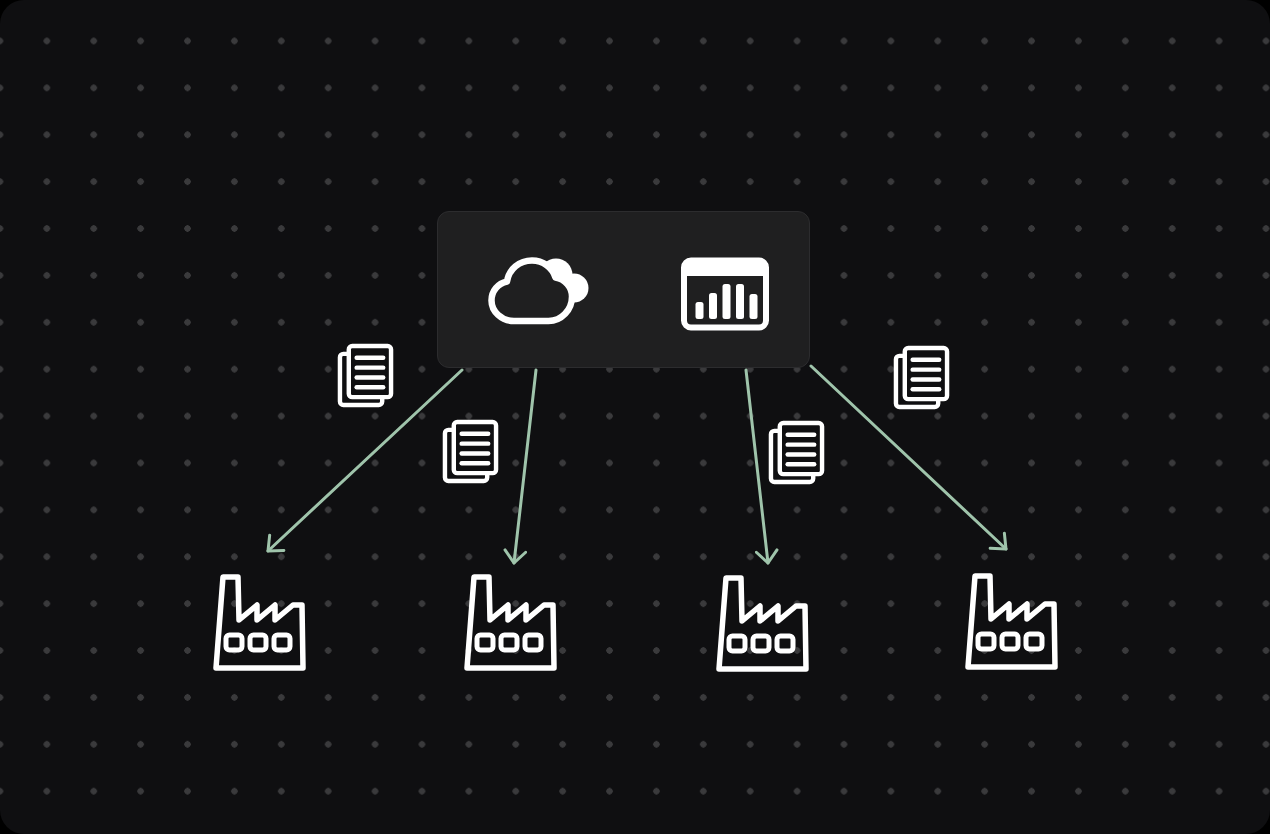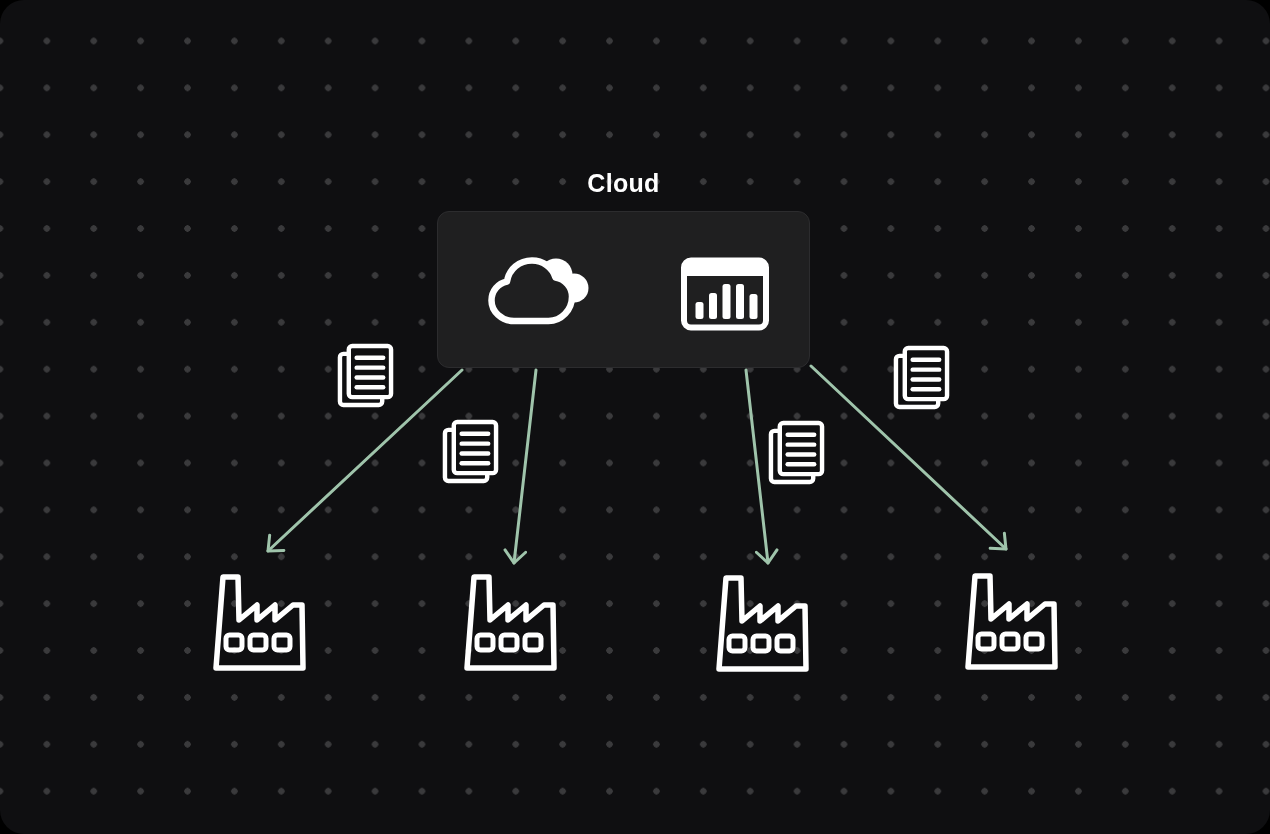--- a/index.html
+++ b/index.html
@@ -66,21 +66,20 @@
       <marker id="ah" viewBox="0 0 12 12" refX="8.5" refY="6" markerWidth="8" markerHeight="8" orient="auto" markerUnits="strokeWidth">
         <path d="M2.5 0.8 L8.5 6 L2.5 11.2" fill="none" stroke="#9fc4ab" stroke-width="1.5" stroke-linecap="round" stroke-linejoin="round"></path>
       </marker>
     </defs>
     <line x1="462" y1="370" x2="268" y2="551" stroke="#9fc4ab" stroke-width="3" stroke-linecap="round" marker-end="url(#ah)"></line>
     <line x1="536" y1="370" x2="514" y2="563" stroke="#9fc4ab" stroke-width="3" stroke-linecap="round" marker-end="url(#ah)"></line>
     <line x1="746" y1="370" x2="768" y2="563" stroke="#9fc4ab" stroke-width="3" stroke-linecap="round" marker-end="url(#ah)"></line>
     <line x1="811" y1="366" x2="1006" y2="549" stroke="#9fc4ab" stroke-width="3" stroke-linecap="round" marker-end="url(#ah)"></line>
   </svg>
 
-  <div class="abs cloud-label">Cloud</div>
 
   <div class="abs cloud-box"></div>
 
   <svg class="abs cloud-icon-wrap" width="106" height="76" viewBox="0 0 106 76" xmlns="http://www.w3.org/2000/svg">
     <circle cx="69" cy="21" r="16.5" fill="#ffffff"></circle>
     <circle cx="87" cy="34" r="14.5" fill="#ffffff"></circle>
     <path d="M27 67 C 14.5 67 4.5 57.5 4.5 46.5 C 4.5 37 11 29.5 20 27.5
              C 22 15 32.5 6.5 45 6.5 C 56 6.5 65.5 13.5 68.5 23.5
              C 78 25 85 33 85 42.5 C 85 56 74.5 67 61.5 67 Z" fill="#1f1f20" stroke="#ffffff" stroke-width="6.5" stroke-linejoin="round"></path>
   </svg>

